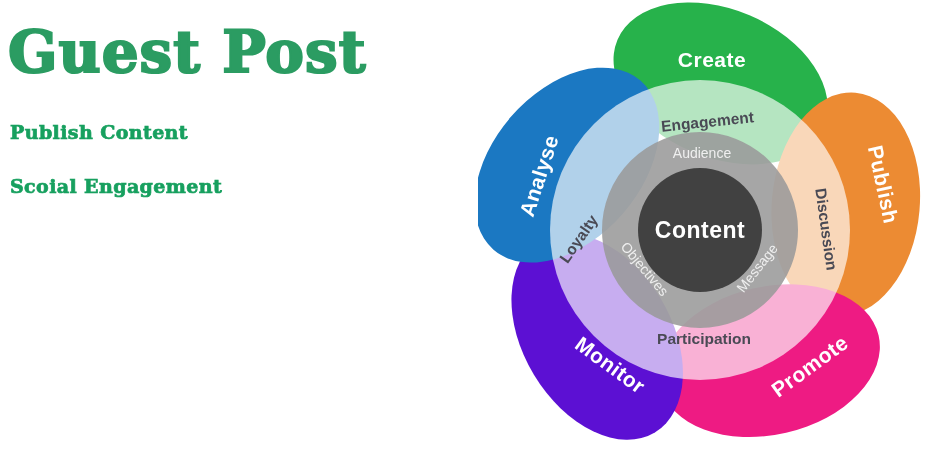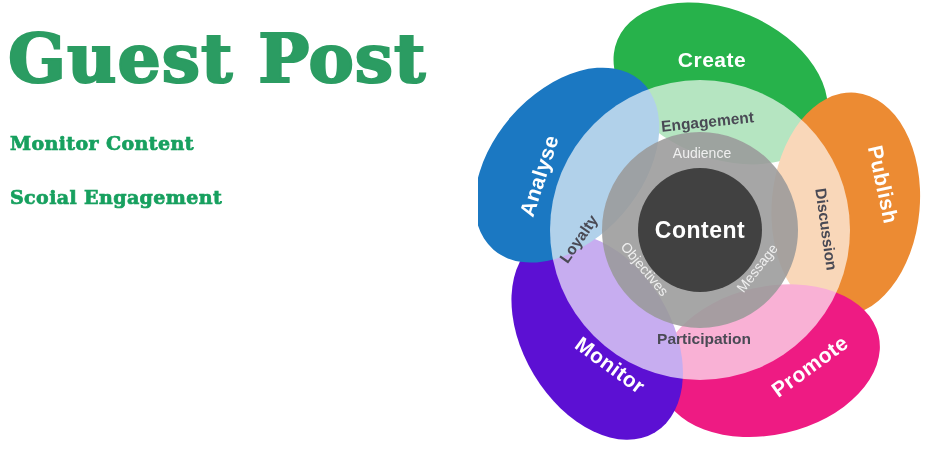--- a/index.html
+++ b/index.html
@@ -5,21 +5,21 @@
   html,body{margin:0;padding:0;}
   body{width:943px;height:453px;overflow:hidden;font-family:"Liberation Sans",sans-serif;}
   .page{position:relative;width:943px;height:453px;background:#ffffff;}
 
   
   .intro{position:absolute;left:8px;top:20px;width:470px;}
   .intro h1{
     margin:0;
     font-family:"DejaVu Serif","Liberation Serif",serif;
     font-weight:900;
-    font-size:68px;
+    font-size:58px;
     line-height:1.12;
     letter-spacing:1px;
     -webkit-text-stroke:2.2px currentColor;
   }
   .feature-list{
     list-style:none;margin:36px 0 0 0;padding:0 0 0 2px;
     display:flex;flex-direction:column;gap:30px;
   }
   .feature-list li{
     font-family:"DejaVu Serif","Liberation Serif",serif;
@@ -39,21 +39,21 @@
   .center-label{font:600 23px "Liberation Sans",sans-serif;fill:#ffffff;text-anchor:middle;letter-spacing:.5px;}
 </style>
 </head>
 <body style="background-color: rgb(255, 255, 255);">
 
 <div class="page">
 
   <div class="intro">
     <h1 style="color: rgb(43, 156, 98);">Guest Post</h1>
     <ul class="feature-list" style="color: rgb(23, 160, 95);">
-      <li>Monitor Content</li>
+      <li>Publish Content</li>
       <li>Scoial Engagement</li>
 
     </ul>
   </div>
 
   <svg class="wheel" width="465" height="453" viewBox="0 0 465 453">
 
     <g transform="rotate(8,222,230)">
       <ellipse cx="222" cy="82" rx="112" ry="74" transform="rotate(15,222,82)" fill="#27b24b"></ellipse>
     </g>

